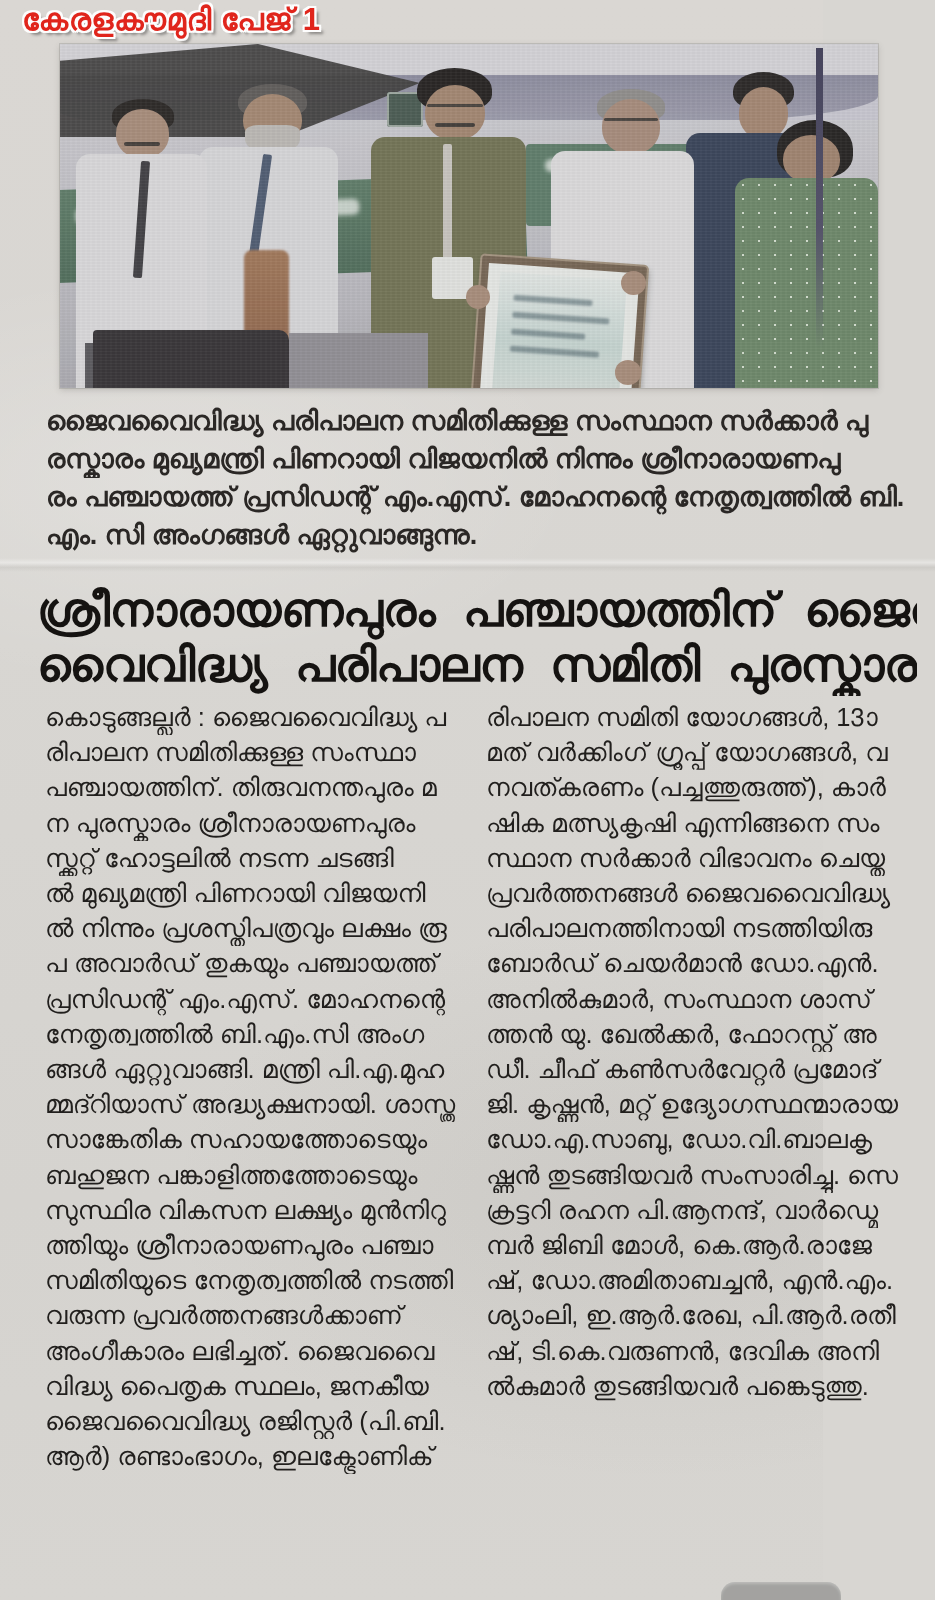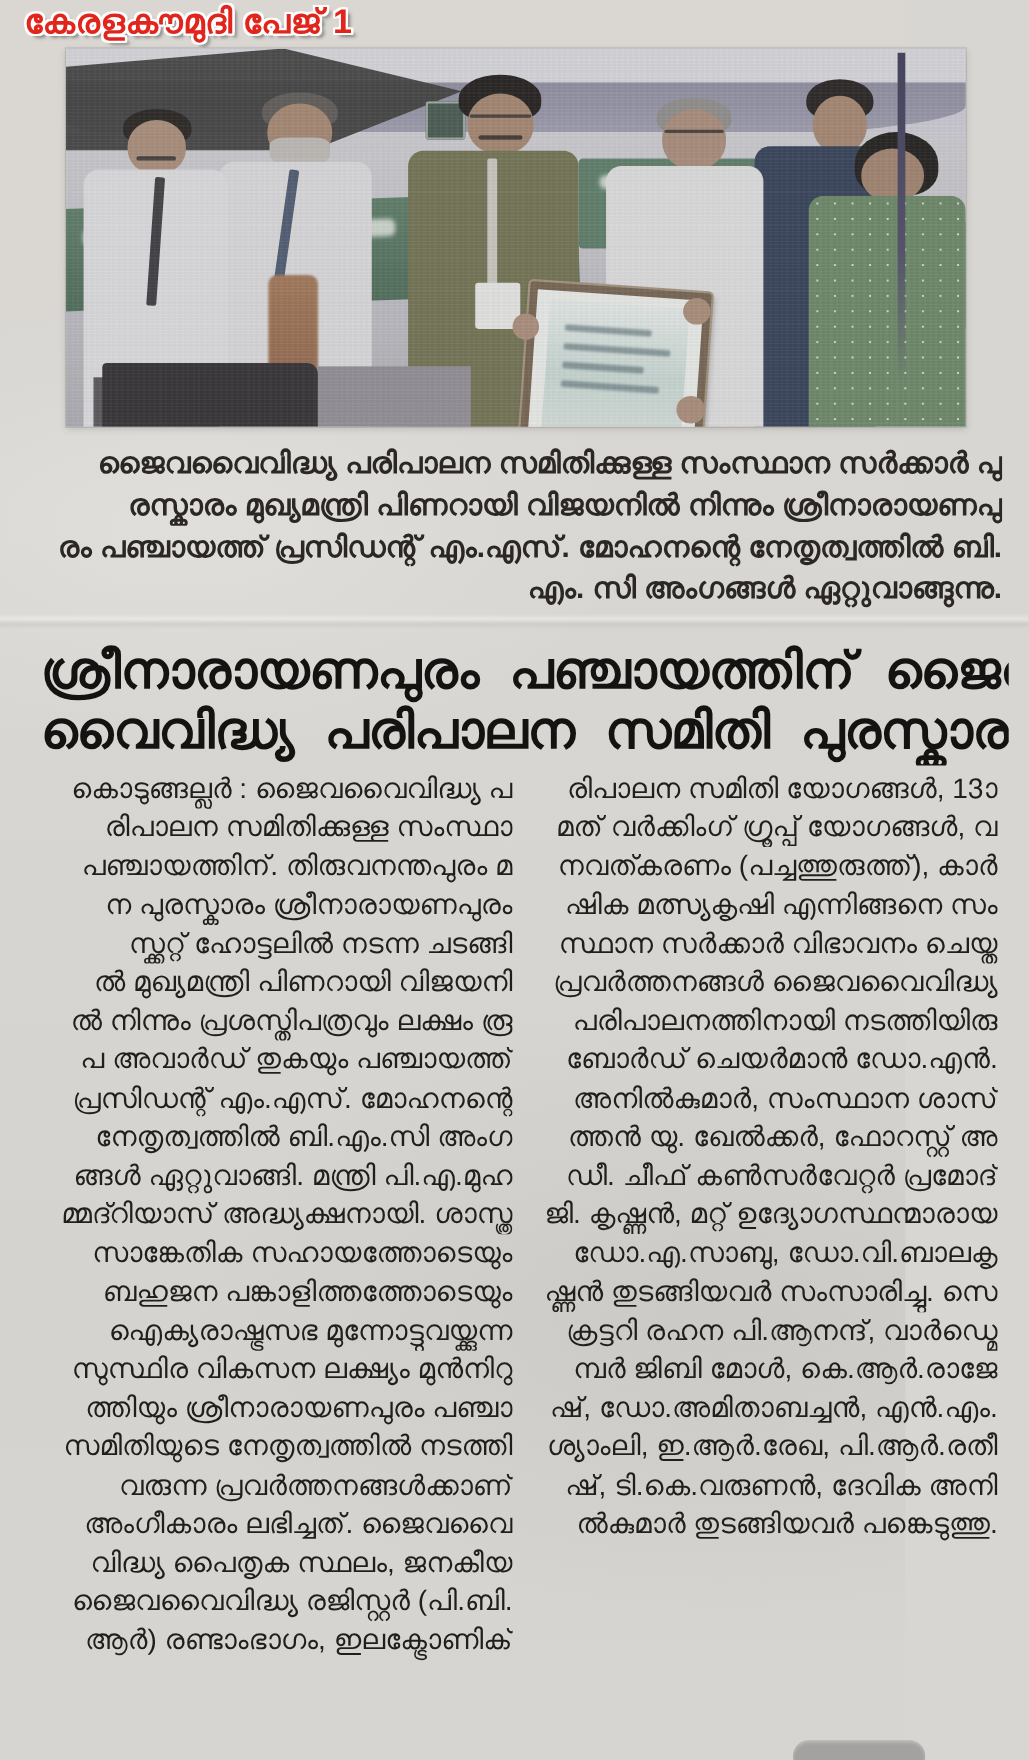--- a/index.html
+++ b/index.html
@@ -8,21 +8,20 @@
     font-family:"Liberation Sans",sans-serif;
     background:#d8d6d2;
   }
   .page{
     position:relative;width:823px;height:1600px;
     background:
       radial-gradient(ellipse 600px 300px at 20% 30%, rgba(255,255,255,.20), rgba(255,255,255,0) 70%),
       radial-gradient(ellipse 700px 400px at 80% 75%, rgba(120,118,112,.10), rgba(0,0,0,0) 70%),
       linear-gradient(180deg,#dad7d3 0%,#d8d6d2 40%,#d5d3cf 75%,#d7d5d1 100%);
     color:#1d1b19;
-    text-align:right;
   }
   
   .crease{
     position:absolute;left:0;top:558px;width:935px;height:14px;
     background:linear-gradient(180deg,rgba(255,255,255,0),rgba(255,255,255,.35),rgba(130,128,124,.12),rgba(255,255,255,0));
   }
   
   .masthead{
     position:absolute;left:22px;top:2px;
     font-size:31px;font-weight:bold;letter-spacing:.5px;
@@ -207,21 +206,20 @@
         <div class="line">സ്ക്കറ്റ് ഹോട്ടലിൽ നടന്ന ചടങ്ങി</div>
         <div class="line">ൽ മുഖ്യമന്ത്രി പിണറായി വിജയനി</div>
         <div class="line">ൽ നിന്നും പ്രശസ്തിപത്രവും ലക്ഷം രൂ</div>
         <div class="line">പ അവാർഡ് തുകയും പഞ്ചായത്ത്</div>
         <div class="line">പ്രസിഡന്റ് എം.എസ്. മോഹനന്റെ</div>
         <div class="line">നേതൃത്വത്തിൽ ബി.എം.സി അംഗ</div>
         <div class="line">ങ്ങൾ ഏറ്റുവാങ്ങി. മന്ത്രി പി.എ.മുഹ</div>
         <div class="line">മ്മദ്റിയാസ് അദ്ധ്യക്ഷനായി. ശാസ്ത്ര</div>
         <div class="line">സാങ്കേതിക സഹായത്തോടെയും</div>
         <div class="line">ബഹുജന പങ്കാളിത്തത്തോടെയും</div>
-        <div class="line">ഐക്യരാഷ്ട്രസഭ മുന്നോട്ടുവയ്ക്കുന്ന</div>
         <div class="line">സുസ്ഥിര വികസന ലക്ഷ്യം മുൻനിറു</div>
         <div class="line">ത്തിയും ശ്രീനാരായണപുരം പഞ്ചാ</div>
         <div class="line">സമിതിയുടെ നേതൃത്വത്തിൽ നടത്തി</div>
         <div class="line">വരുന്ന പ്രവർത്തനങ്ങൾക്കാണ്</div>
         <div class="line">അംഗീകാരം ലഭിച്ചത്. ജൈവവൈ</div>
         <div class="line">വിദ്ധ്യ പൈതൃക സ്ഥലം, ജനകീയ</div>
         <div class="line">ജൈവവൈവിദ്ധ്യ രജിസ്റ്റർ (പി.ബി.</div>
         <div class="line">ആർ) രണ്ടാംഭാഗം, ഇലക്ട്രോണിക്</div>
       </div>
     <div class="col">

